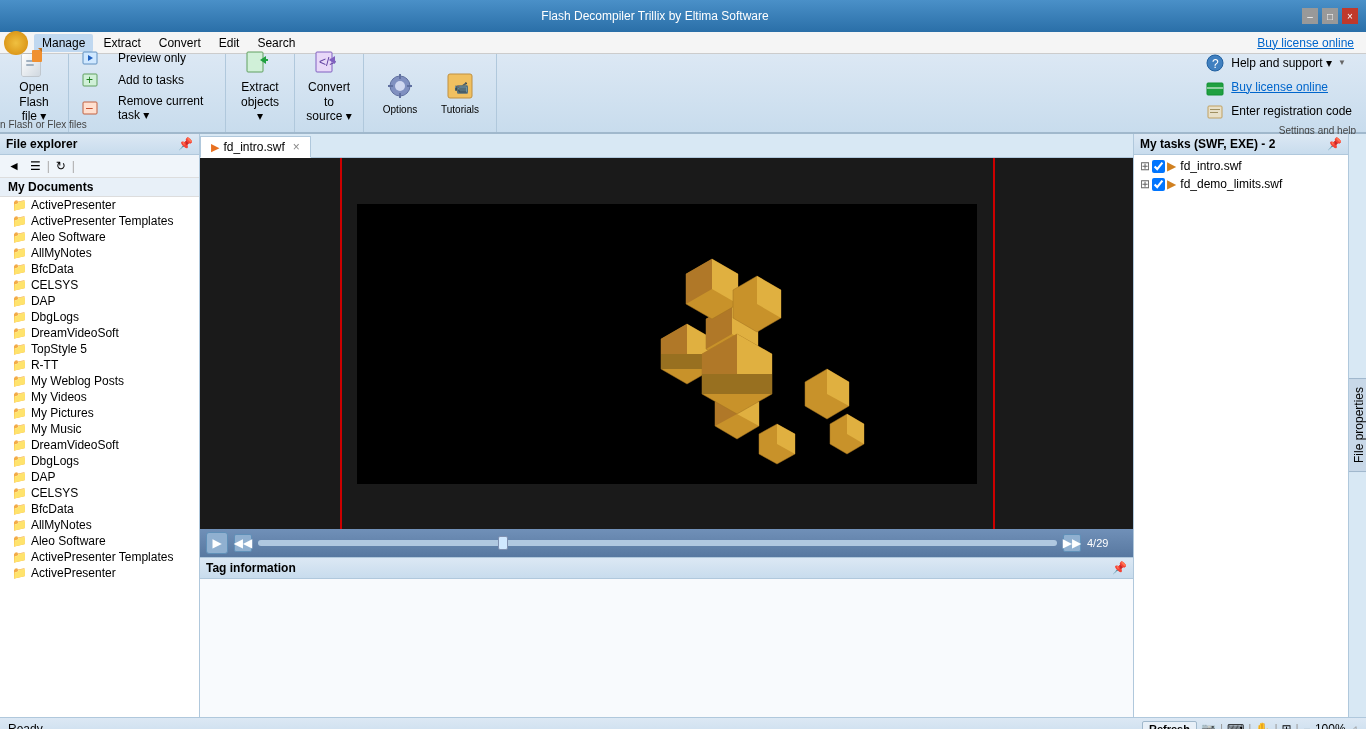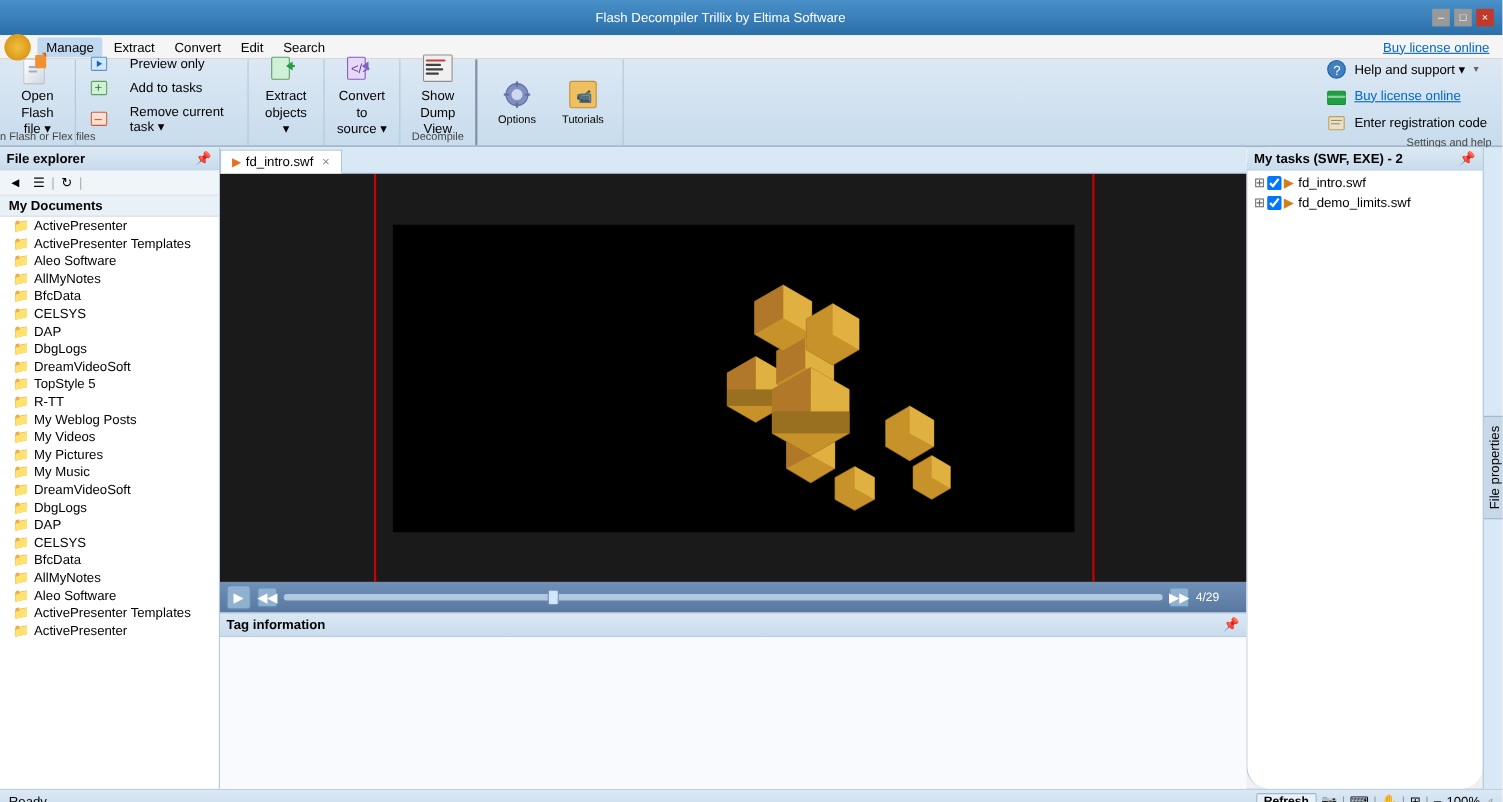--- a/index.html
+++ b/index.html
@@ -319,21 +319,20 @@
     }
 
     
     #right-panel {
       width: 215px;
       min-width: 215px;
       background: #fff;
       border-left: 1px solid #b0c8dc;
       display: flex;
       flex-direction: column;
-      border-radius: 20px;
     }
     .right-panel-header {
       background: linear-gradient(to bottom, #dce8f4, #c8dced);
       border-bottom: 1px solid #b0c8dc;
       padding: 3px 6px;
       display: flex;
       align-items: center;
       justify-content: space-between;
       font-weight: bold;
       font-size: 11px;
@@ -504,38 +503,20 @@
           <polygon points="16,14 22,10 22,18" fill="#8060c0"></polygon>
         </svg>
       </div>
       <div class="btn-label">
         <span>Convert to</span><br>
         <span>source ▾</span>
       </div>
     </div>
   </div>
 
-  <div class="toolbar-section" style="padding-bottom:16px; border-right:2px solid #8090a8;">
-    <div class="tb-btn-large">
-      <div class="icon-area">
-        <svg width="32" height="32">
-          <rect x="3" y="4" width="26" height="24" rx="1" fill="#f0f0f0" stroke="#909090" stroke-width="1"></rect>
-          <rect x="5" y="8" width="18" height="2" rx="1" fill="#c04040"></rect>
-          <rect x="5" y="12" width="14" height="2" rx="1" fill="#404040"></rect>
-          <rect x="5" y="16" width="16" height="2" rx="1" fill="#404040"></rect>
-          <rect x="5" y="20" width="12" height="2" rx="1" fill="#404040"></rect>
-        </svg>
-      </div>
-      <div class="btn-label">
-        <span>Show</span><br>
-        <span>Dump View</span>
-      </div>
-    </div>
-    <div class="toolbar-section-label">Decompile</div>
-  </div>
 
   <div style="display:flex; flex-direction:row; align-items:center; padding:4px 6px; border-right:1px solid #b0c8dc;">
     <div class="tb-btn-large" style="width:60px;">
       <div class="icon-area">
         <svg width="32" height="32">
           <circle cx="16" cy="16" r="10" fill="#8090c0" stroke="#6070a0" stroke-width="1"></circle>
           <circle cx="16" cy="16" r="5" fill="#d0d8f0"></circle>
           <rect x="15" y="4" width="2" height="5" fill="#6070a0"></rect>
           <rect x="15" y="23" width="2" height="5" fill="#6070a0"></rect>
           <rect x="4" y="15" width="5" height="2" fill="#6070a0"></rect>

